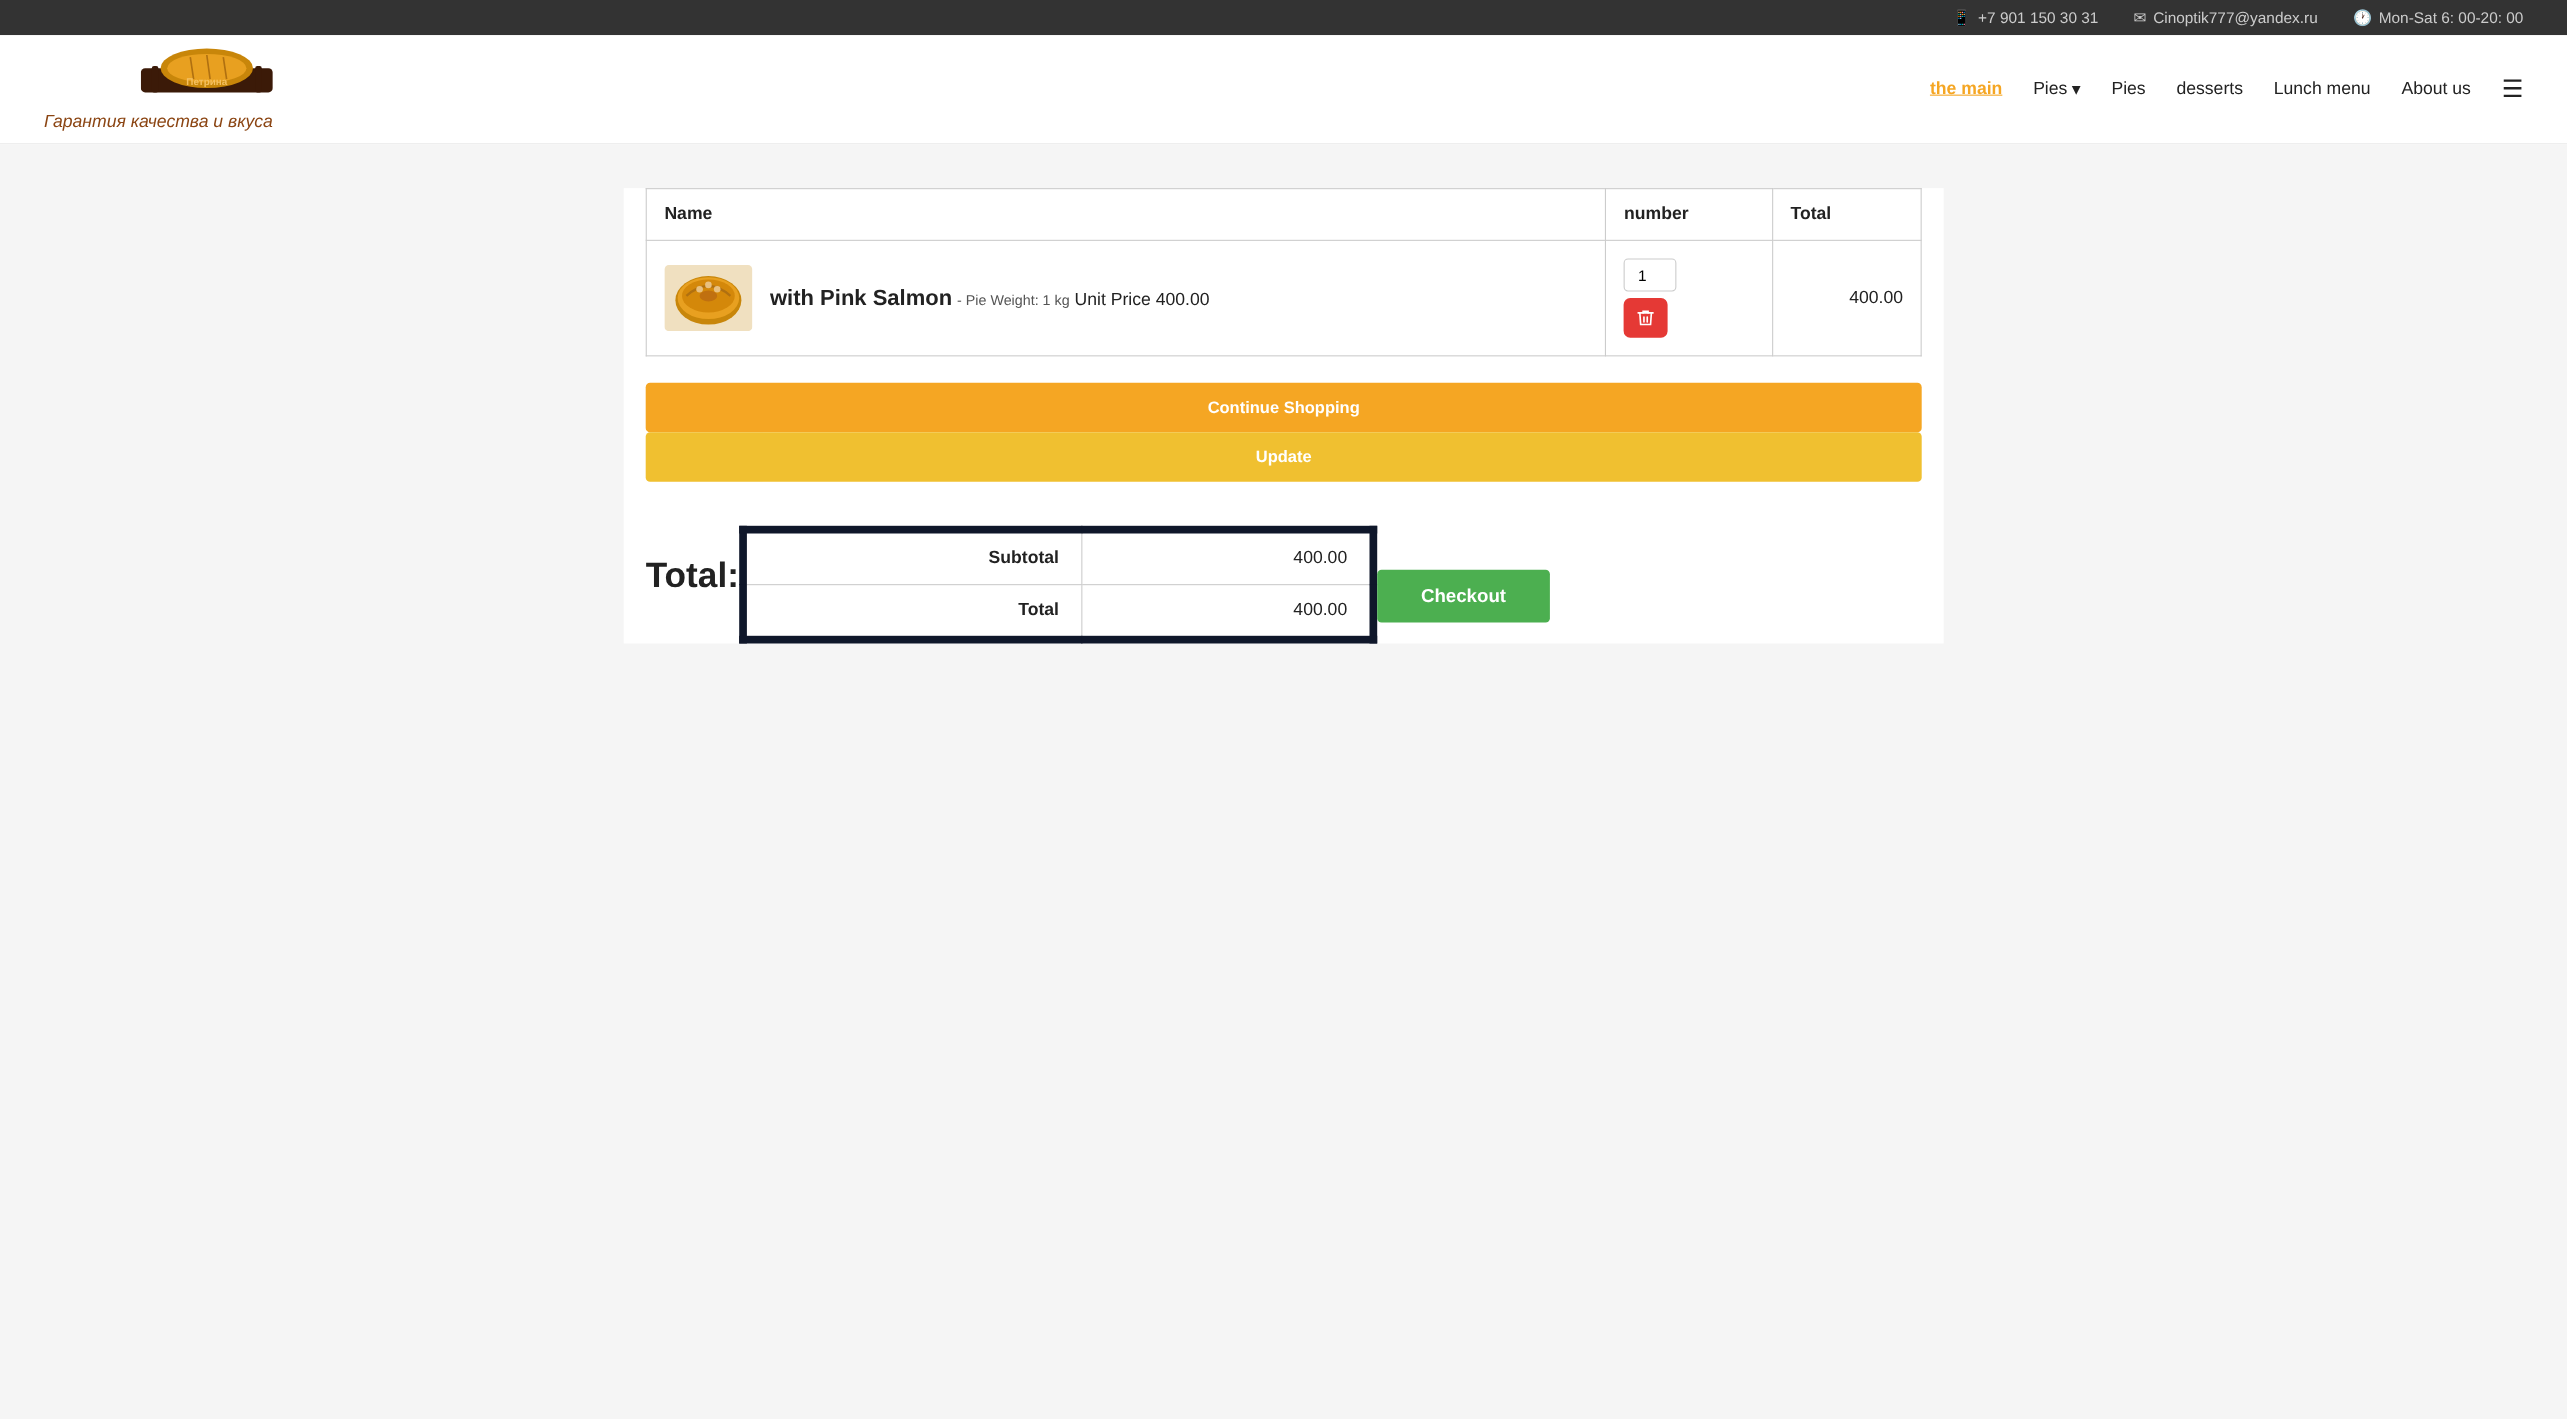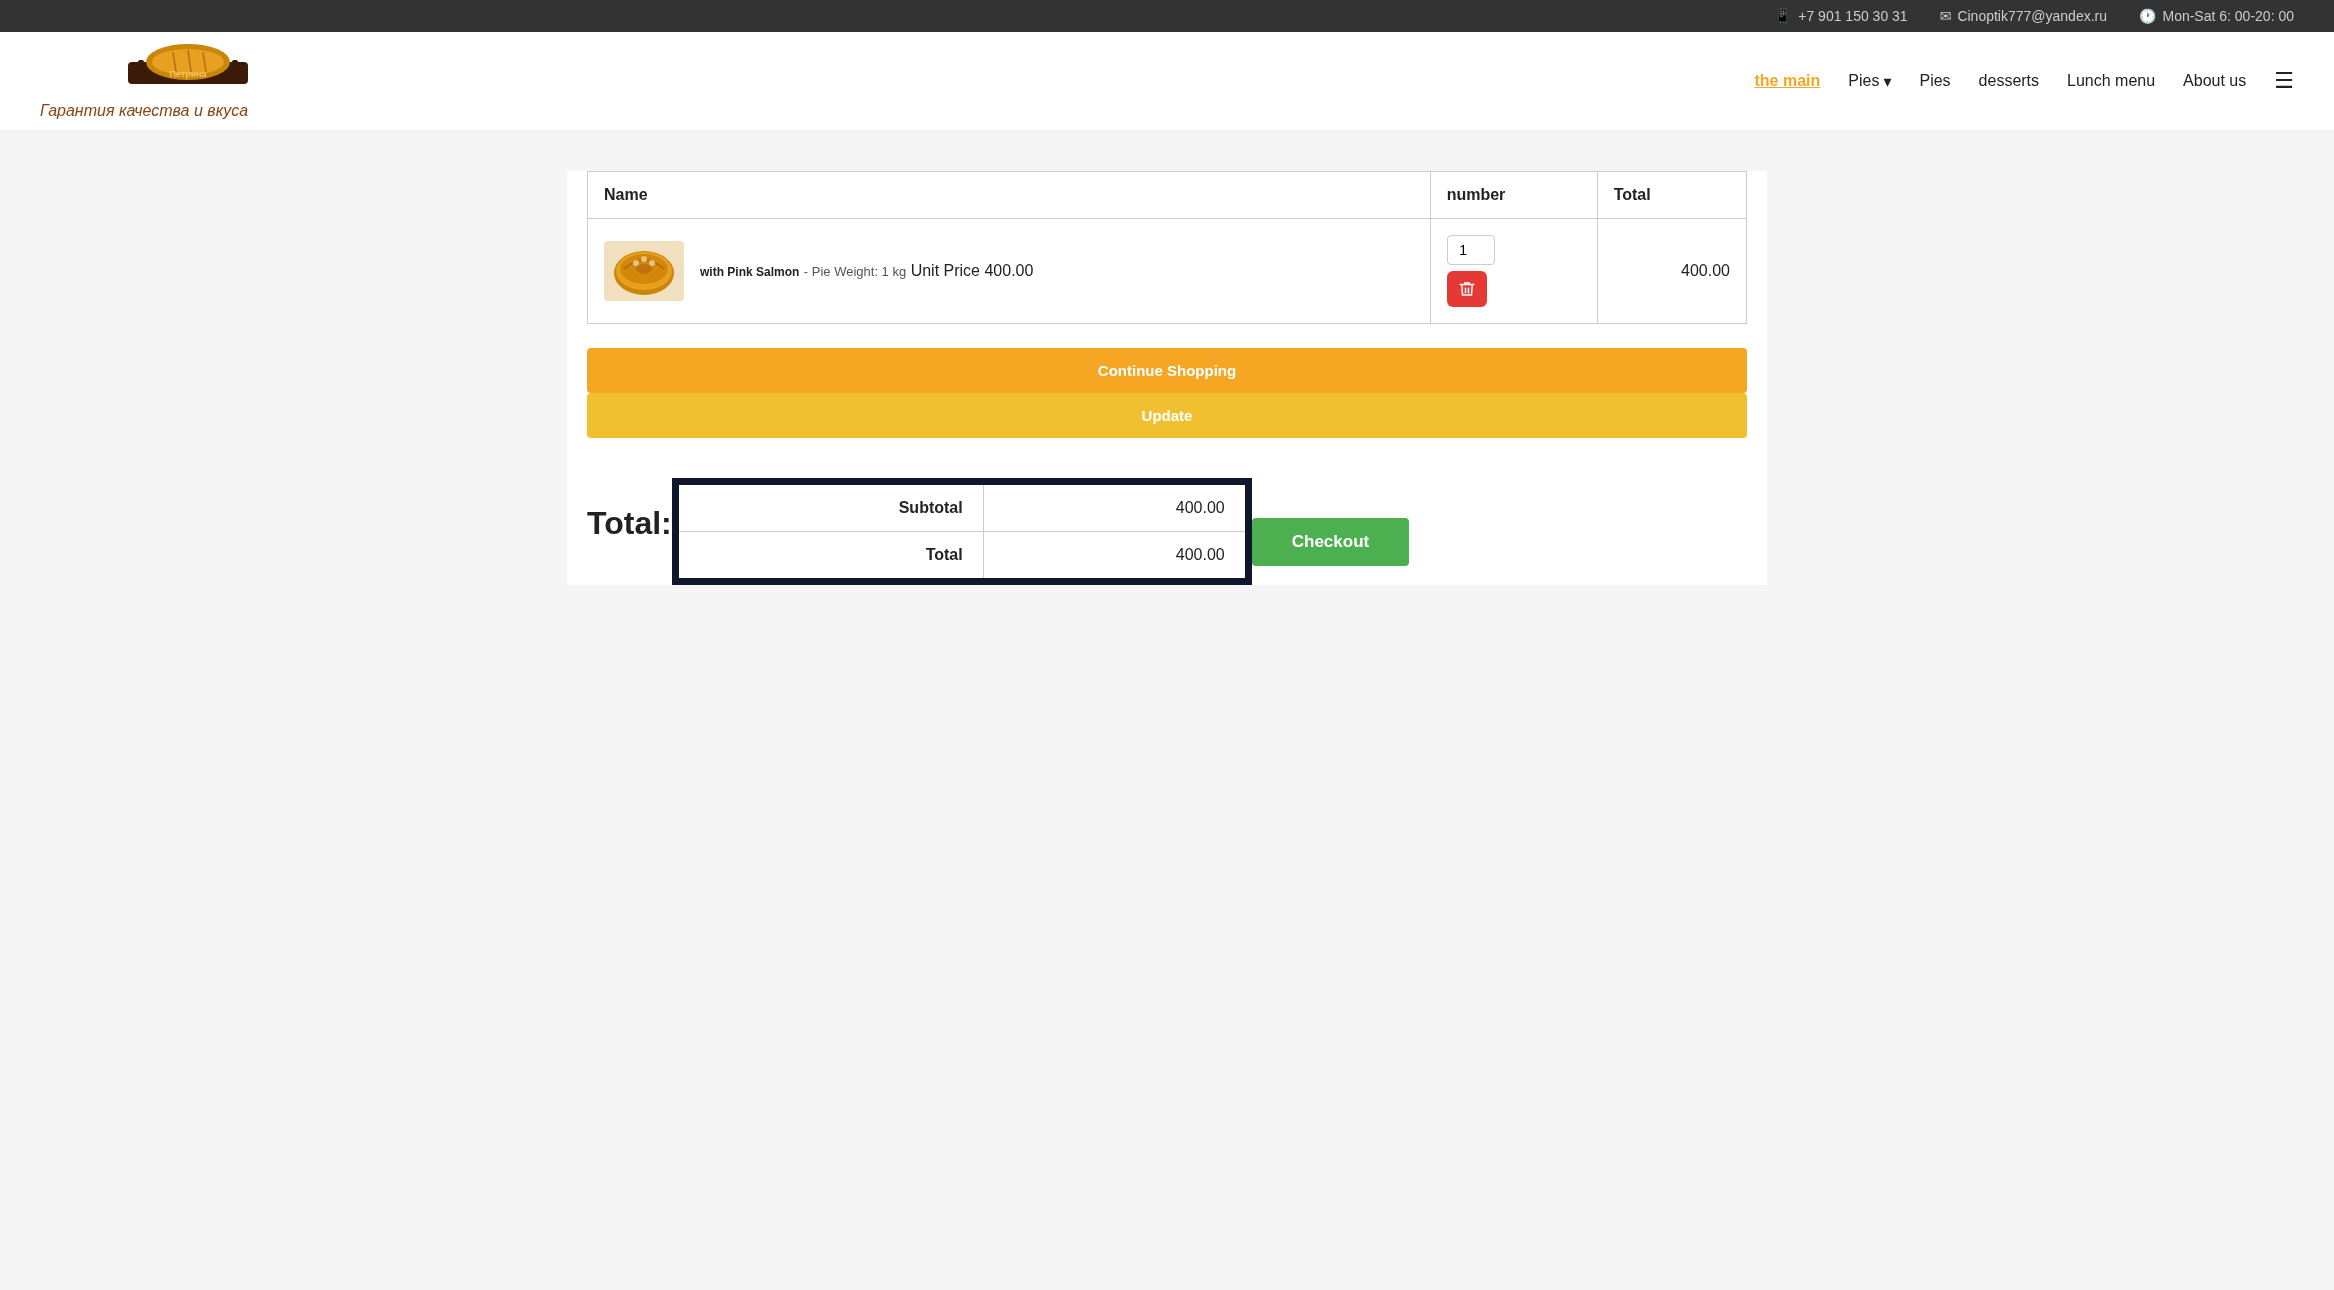--- a/index.html
+++ b/index.html
@@ -105,21 +105,21 @@
       border: 1px solid #ccc;
       padding: 16px;
       vertical-align: middle;
     }
     .product-cell {
       display: flex;
       align-items: center;
       gap: 16px;
     }
     .product-name {
-      font-size: 12px;
+      font-size: 20px;
       font-weight: bold;
     }
     .product-detail {
       font-size: 13px;
       color: #555;
       font-weight: normal;
     }
     .product-price {
       font-size: 16px;
     }

